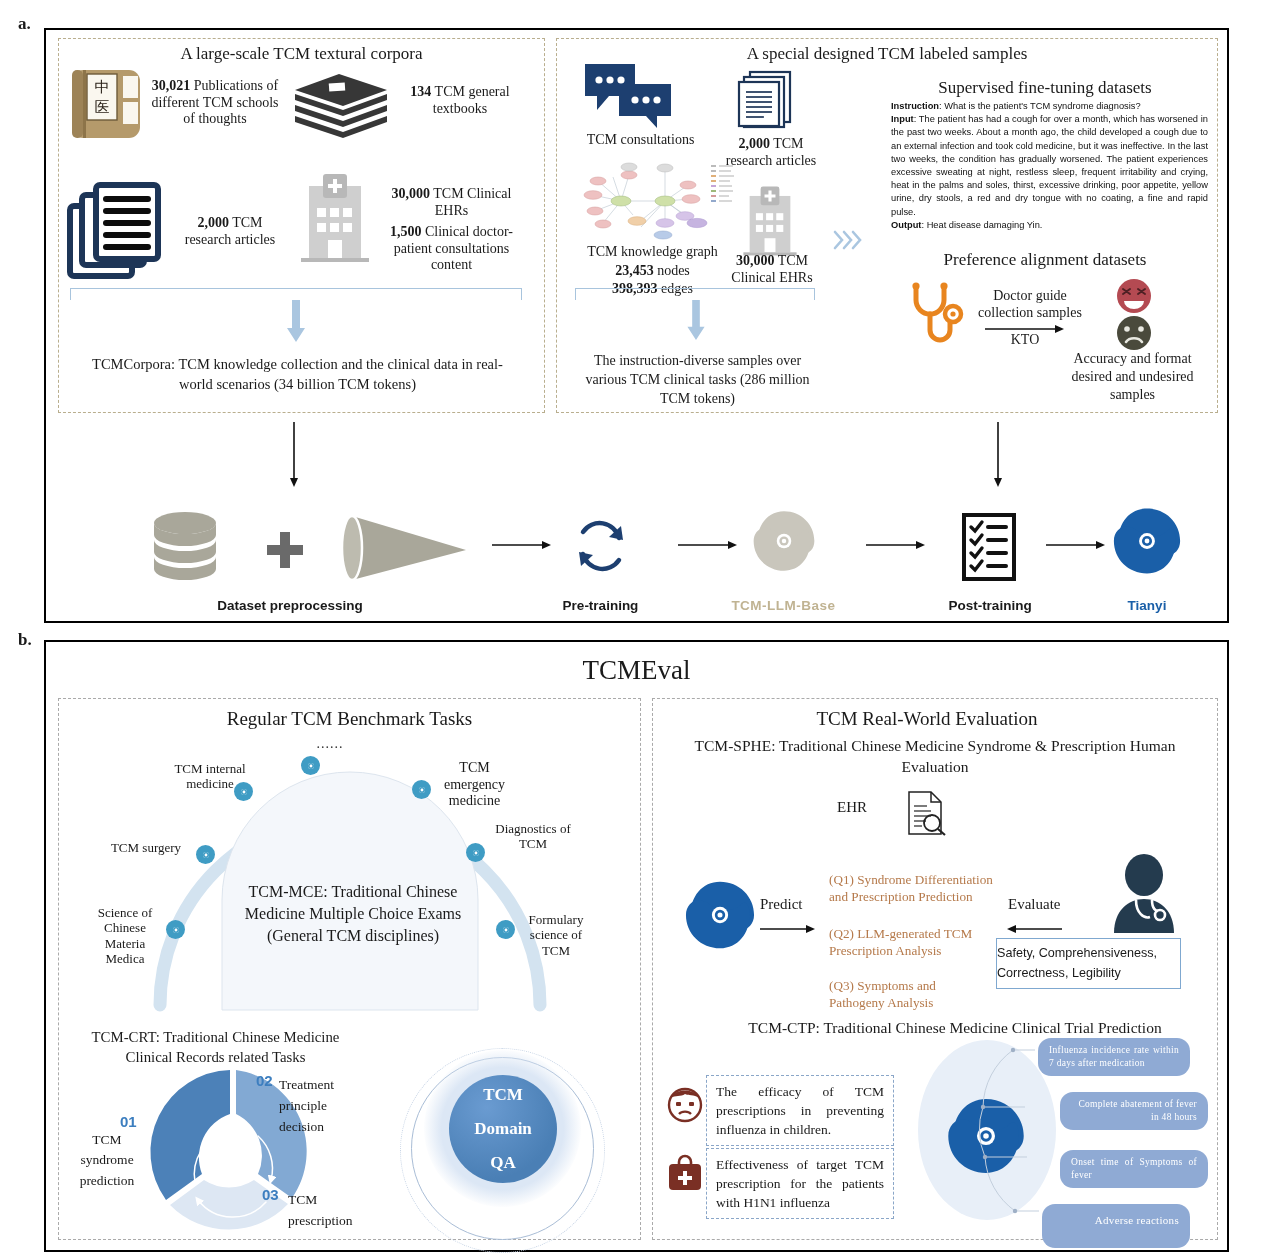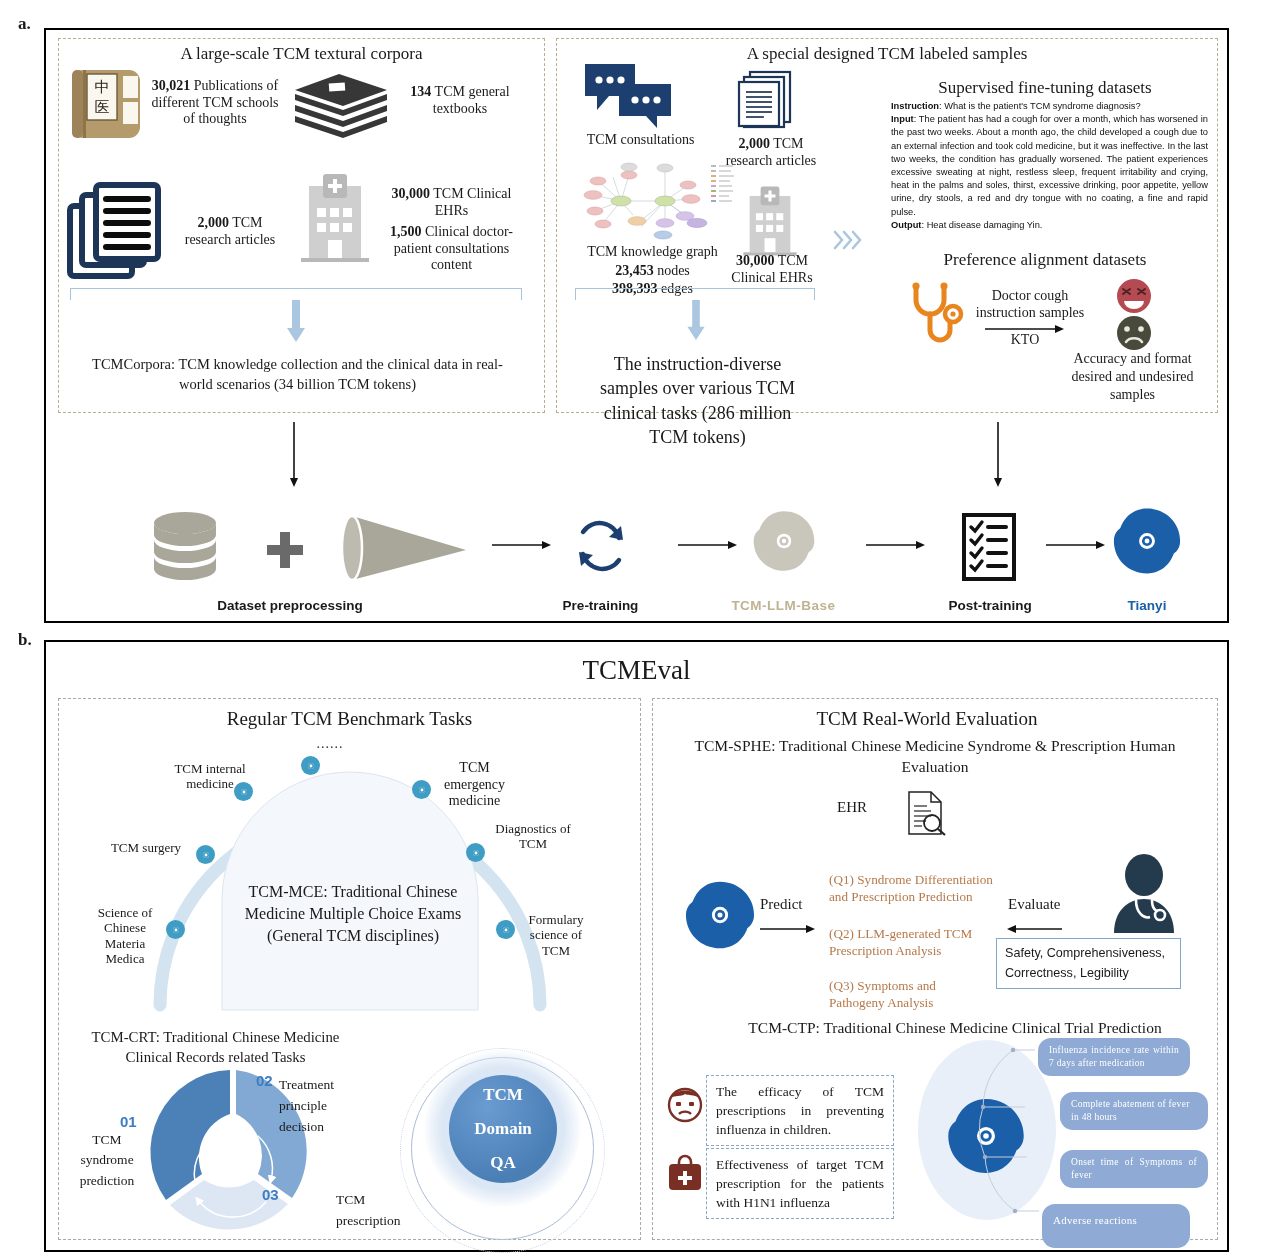--- a/index.html
+++ b/index.html
@@ -73,36 +73,36 @@
     background: #8faad4;
     color: #fff;
     border-radius: 13px;
     font-family: "Liberation Serif", serif;
     font-size: 9.5px;
     text-align: justify;
     padding: 6px 11px;
     line-height: 1.35;
     letter-spacing: 0.3px;
   }
-  .pill.ctr { text-align: left; }
+  .pill.ctr { text-align: right; }
   .qtext {
     position: absolute;
     color: #b5794a;
     font-size: 13.2px;
     line-height: 1.3;
     font-family: "Liberation Serif", serif;
   }
   .eval-box {
     position: absolute;
     border: 1.3px solid #7fa8d0;
     background: #fff;
     font-family: "Liberation Sans", sans-serif;
     font-size: 12.6px;
     line-height: 1.55;
-    padding: 5px 8px;
+    padding: 5px 0;
   }
   .ctp-box {
     position: absolute;
     border: 1px dashed #8aa6c8;
     font-family: "Liberation Serif", serif;
     font-size: 13.5px;
     line-height: 1.42;
     text-align: justify;
     padding: 6px 9px;
   }
@@ -363,21 +363,21 @@
 <div class="lbl center" style="left:722px; top:253px; width:100px;">
   <span><b>30,000</b><span> TCM Clinical EHRs</span></span>
 </div>
 
 <div class="bracket" style="left:575px; top:288px; width:240px; height:12px;"></div>
 <div class="abs" style="left:686px; top:300px;">
   <svg width="20" height="42" viewBox="0 0 20 44">
       <path d="M6 0 h8 v28 h5 L10 42 L1 28 h5 z" fill="#aac6e0"></path>
     </svg>
 </div>
-<div class="lbl center" style="left:585px; top:352px; width:225px; font-size:18px; line-height:1.35;">The instruction-diverse samples over various TCM clinical tasks (286 million TCM tokens)</div>
+<div class="lbl center" style="left:585px; top:352px; width:225px; font-size:14px; line-height:1.35;">The instruction-diverse samples over various TCM clinical tasks (286 million TCM tokens)</div>
 
 <div class="abs" style="left:833px; top:228px;">
   <svg width="28" height="24" viewBox="0 0 28 24">
     <g stroke="#aac6e0" stroke-width="2.6" fill="none" stroke-linecap="round">
       <path d="M2 4 L9 12 L2 20"></path>
         <path d="M11 4 L18 12 L11 20"></path>
         <path d="M20 4 L27 12 L20 20"></path>
     </g>
   </svg>
 </div>
@@ -396,21 +396,21 @@
     <g fill="none" stroke="#e8851f" stroke-width="5" stroke-linecap="round">
       <path d="M8 4 v14 a14 14 0 0 0 28 0 v-14"></path>
       <path d="M22 32 v16 a10 10 0 0 0 20 0 v-12"></path>
     </g>
     <circle cx="8" cy="4" r="3.6" fill="#e8851f"></circle>
     <circle cx="36" cy="4" r="3.6" fill="#e8851f"></circle>
     <circle cx="45" cy="32" r="8" fill="#fff" stroke="#e8851f" stroke-width="4.5"></circle>
     <circle cx="45" cy="32" r="2.6" fill="#e8851f"></circle>
   </svg>
 </div>
-<div class="lbl center" style="left:975px; top:288px; width:110px;">Doctor cough instruction samples</div>
+<div class="lbl center" style="left:975px; top:288px; width:110px;">Doctor guide collection samples</div>
 <div class="abs" style="left:985px; top:324px;">
   <svg width="80" height="10" viewBox="0 0 80 10">
       <line x1="0" y1="5" x2="70" y2="5" stroke="#111" stroke-width="1.6"></line>
       <path d="M70 1 L79 5 L70 9 z" fill="#111"></path>
     </svg>
 </div>
 <div class="lbl center" style="left:985px; top:332px; width:80px;">KTO</div>
 
 <div class="abs" style="left:1116px; top:278px;">
   <svg width="36" height="36" viewBox="0 0 36 36">
@@ -602,21 +602,21 @@
         <path d="M0 0 L6 3 L0 6 z" fill="#fff"></path>
       </marker>
     </defs>
   </svg>
 </div>
 <div class="num-badge" style="left:120px; top:1113px;">01</div>
 <div class="lbl center" style="left:72px; top:1130px; width:70px; font-size:13.5px; line-height:1.5;">TCM syndrome prediction</div>
 <div class="num-badge" style="left:256px; top:1072px;">02</div>
 <div class="lbl" style="left:279px; top:1075px; width:82px; font-size:13.5px; line-height:1.55;">Treatment principle decision</div>
 <div class="num-badge" style="left:262px; top:1186px;">03</div>
-<div class="lbl" style="left:288px; top:1190px; width:70px; font-size:13.5px; line-height:1.55;margin-left:48px;">TCM prescription</div>
+<div class="lbl" style="left:288px; top:1190px; width:70px; font-size:13.5px; line-height:1.55;">TCM prescription</div>
 
 <div class="ring" style="left:400px; top:1048px; width:205px; height:205px; border:1px dotted #c8d5e6;"></div>
 <div class="ring" style="left:411px; top:1057px; width:183px; height:183px; border:1px solid #a9bdd6;"></div>
 <div class="ring" style="left:424px; top:1050px; width:157px; height:157px; background:radial-gradient(circle, #dce7f5 55%, rgba(220,231,245,0) 72%);"></div>
 <div class="domainqa" style="left:449px; top:1075px; width:108px; height:108px;">
   <span>TCM</span>
   <span>Domain</span>
   <span>QA</span>
 </div>
 

